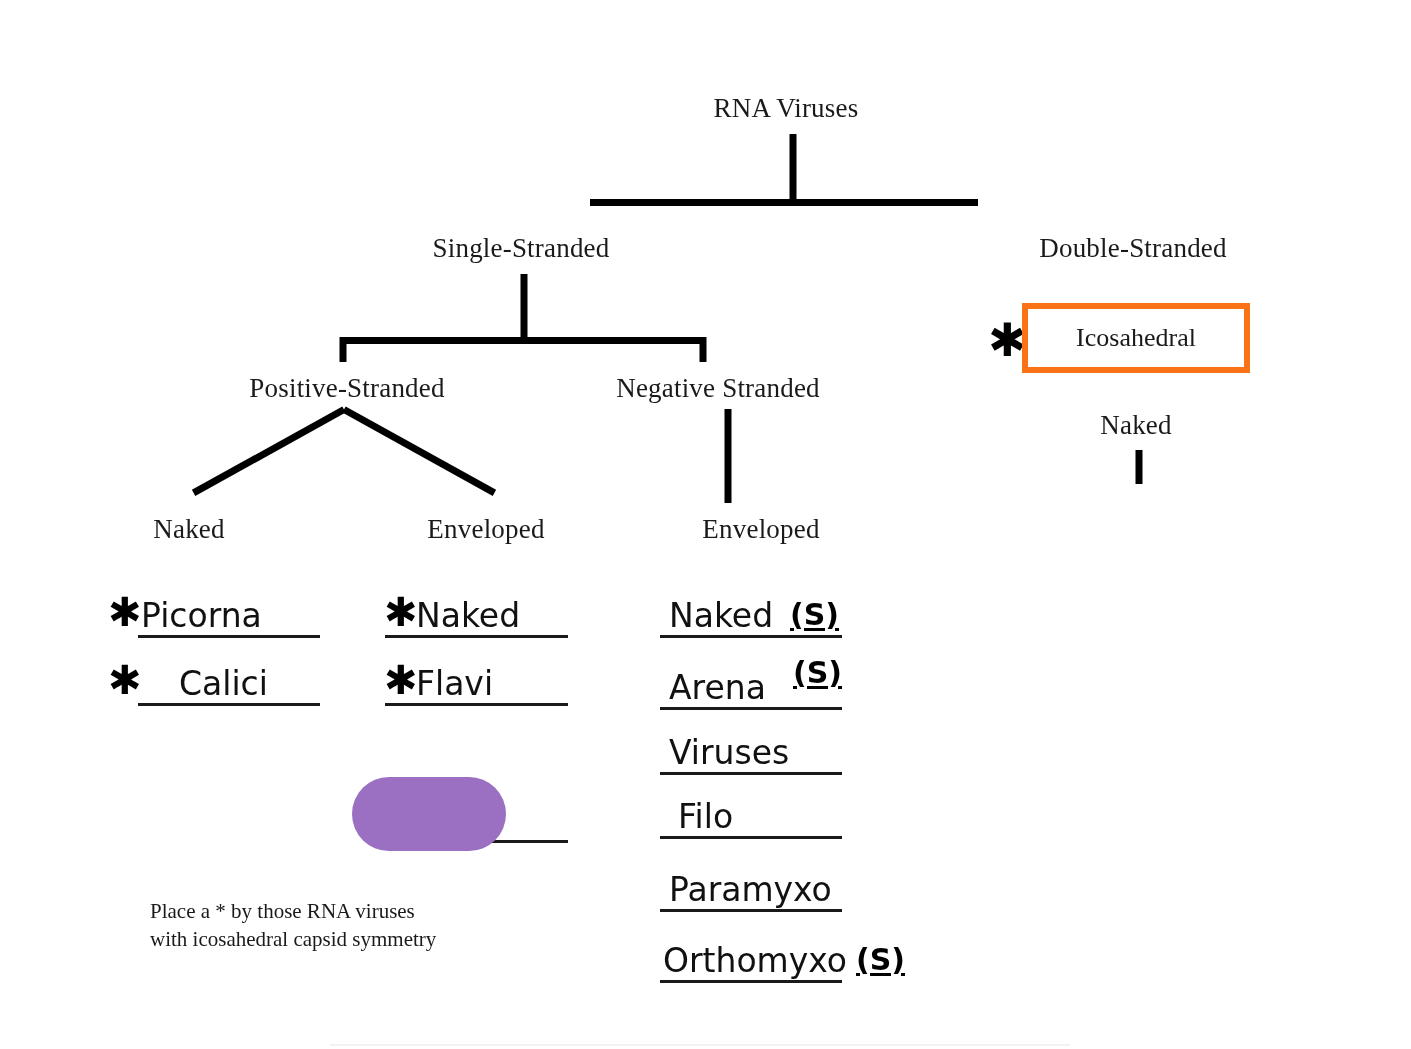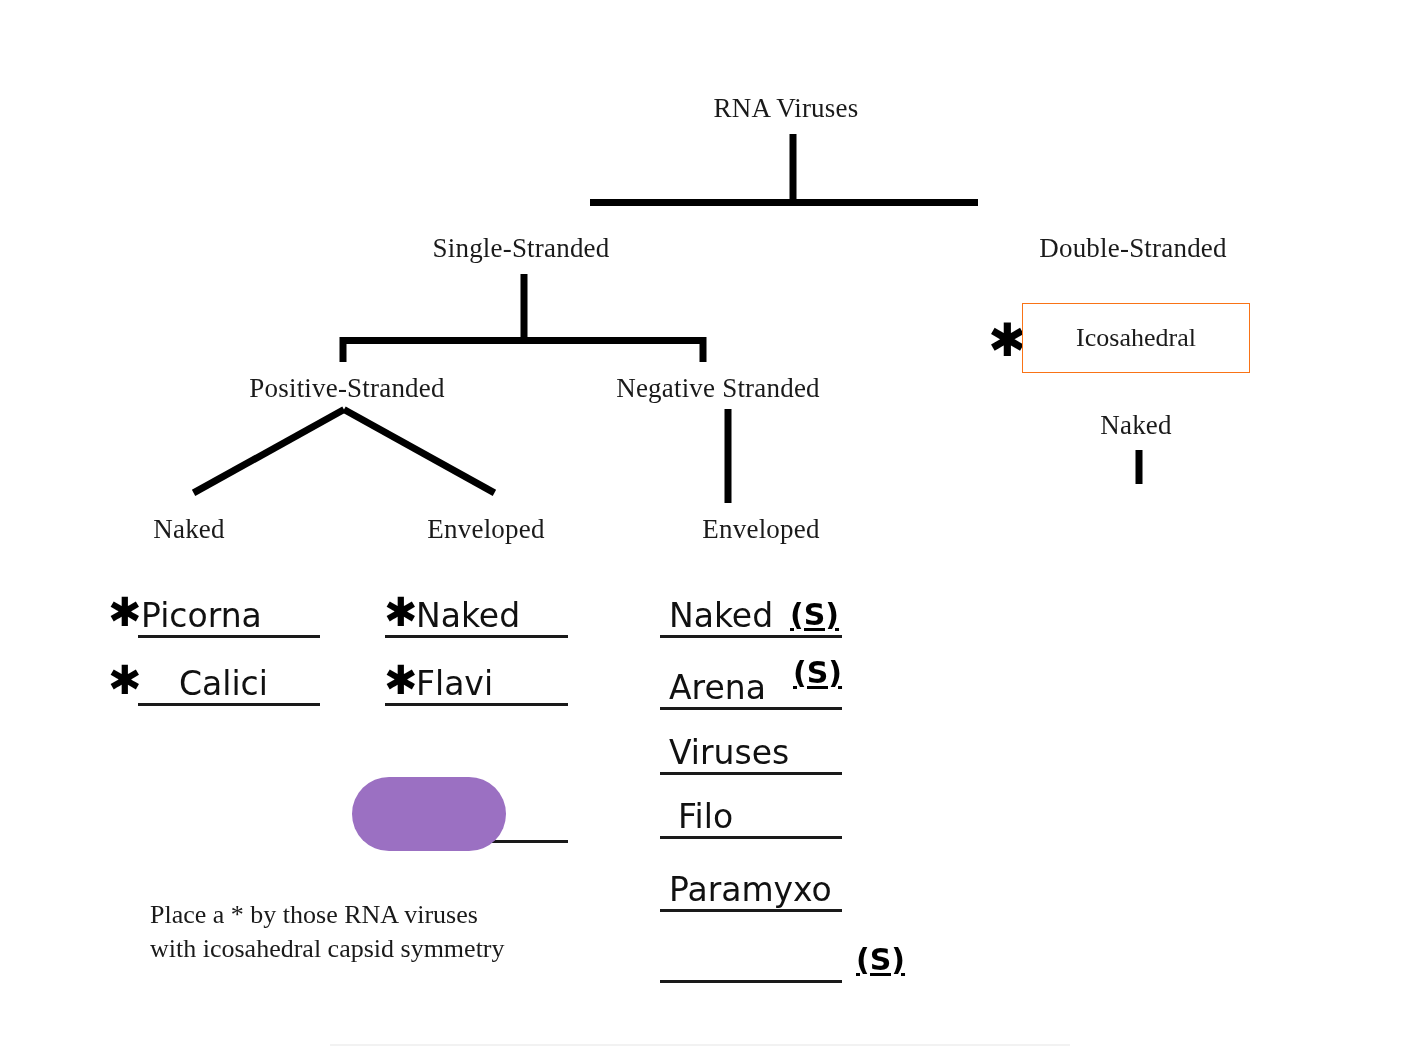--- a/index.html
+++ b/index.html
@@ -45,21 +45,21 @@
   }
   .diag {
     position: absolute;
     background: #000000;
     height: 7px;
     transform-origin: 0 50%;
   }
   
   .node-box {
     position: absolute;
-    border: 1px solid #f97316;
+    border: 6px solid #f97316;
     background: #ffffff;
     display: flex;
     align-items: center;
     justify-content: center;
     font-family: "Liberation Serif", "DejaVu Serif", serif;
     font-size: 26px;
     color: #1a1a1a;
     box-sizing: border-box;
   }
   
@@ -116,21 +116,21 @@
   }
   
   .redaction {
     position: absolute;
     border-radius: 999px;
   }
   
   .note {
     position: absolute;
     font-family: "Liberation Serif", "DejaVu Serif", serif;
-    font-size: 26px;
+    font-size: 21px;
     line-height: 1.32;
     color: #1a1a1a;
     white-space: pre-line;
   }
   
   .edge-artifact {
     position: absolute;
     background: #f2f2f2;
     height: 2px;
   }
@@ -231,20 +231,21 @@
     <div class="name" style="left:9px;">Paramyxo</div>
   </div>
 
   <div class="entry" style="left:660px; top:781px; width:182px;">
     <div class="rule" style="width:182px;"></div>
     <div class="name" style="left:18px;">Filo</div>
   </div>
 
   <div class="entry" style="left:660px; top:925px; width:182px;">
     <div class="rule" style="width:182px;"></div>
+    <div class="name" style="left:3px;">Orthomyxo</div>
     <div class="sflag" style="left:196px;">(S)</div>
   </div>
 
   <div class="note" style="left:150px; top:898px; width:460px;">Place a * by those RNA viruses
 with icosahedral capsid symmetry</div>
 
   <div class="edge-artifact" style="left:330px; top:1044px; width:740px;"></div>
 
 </div>
 

